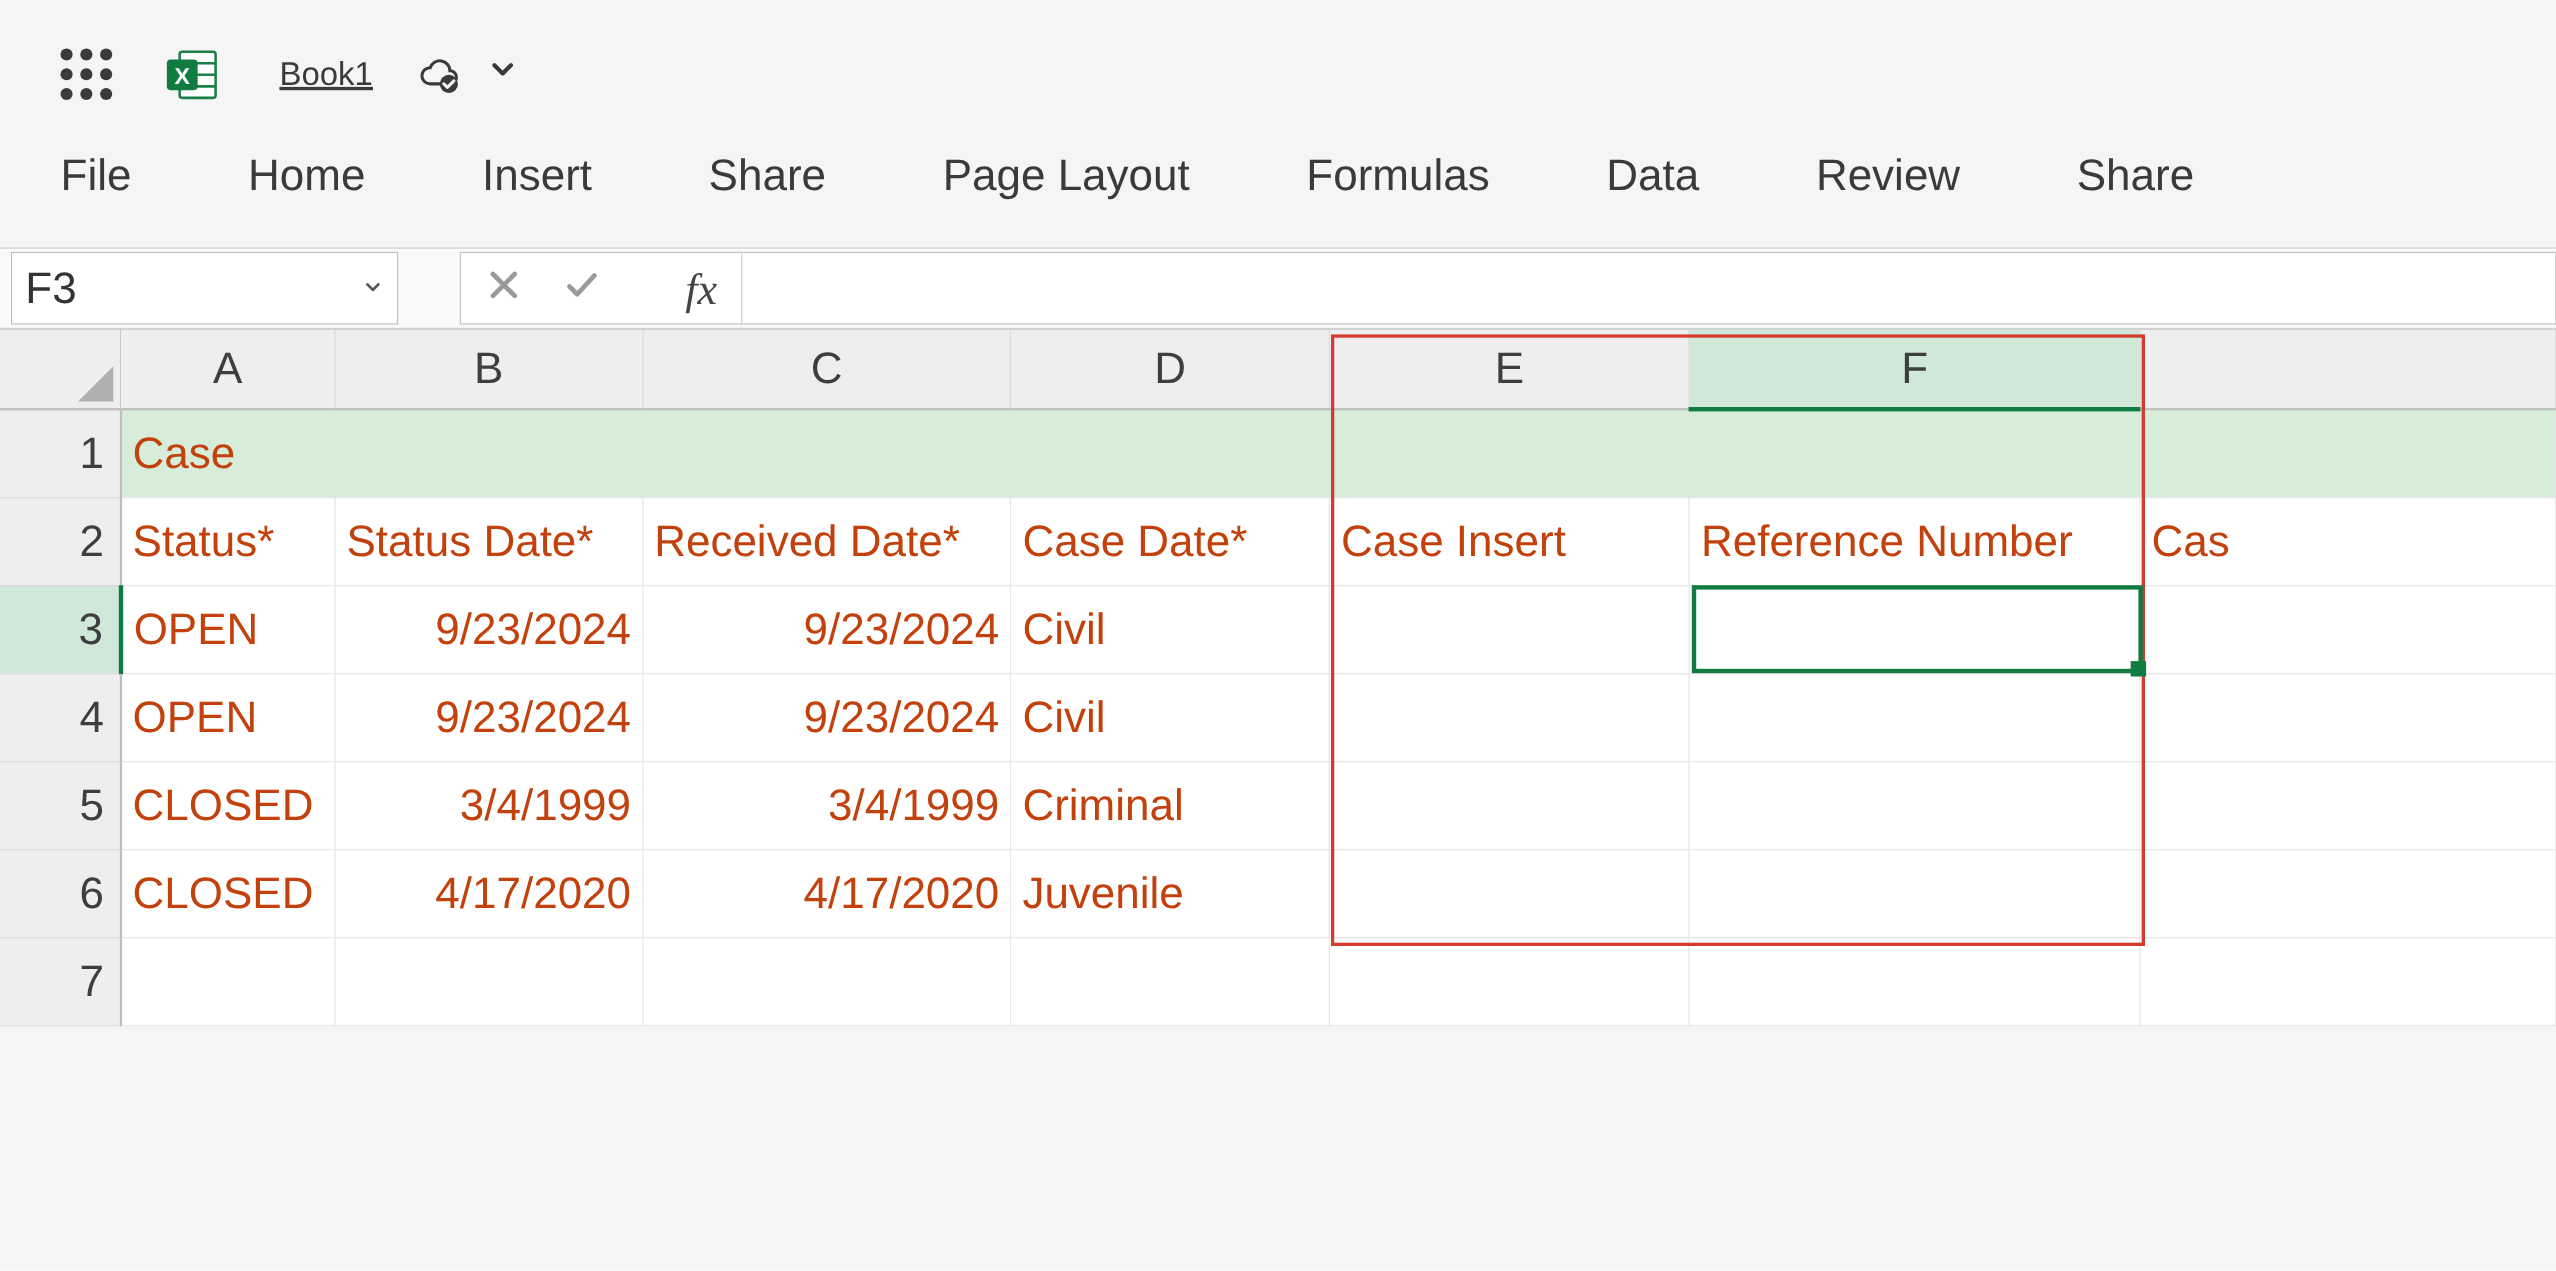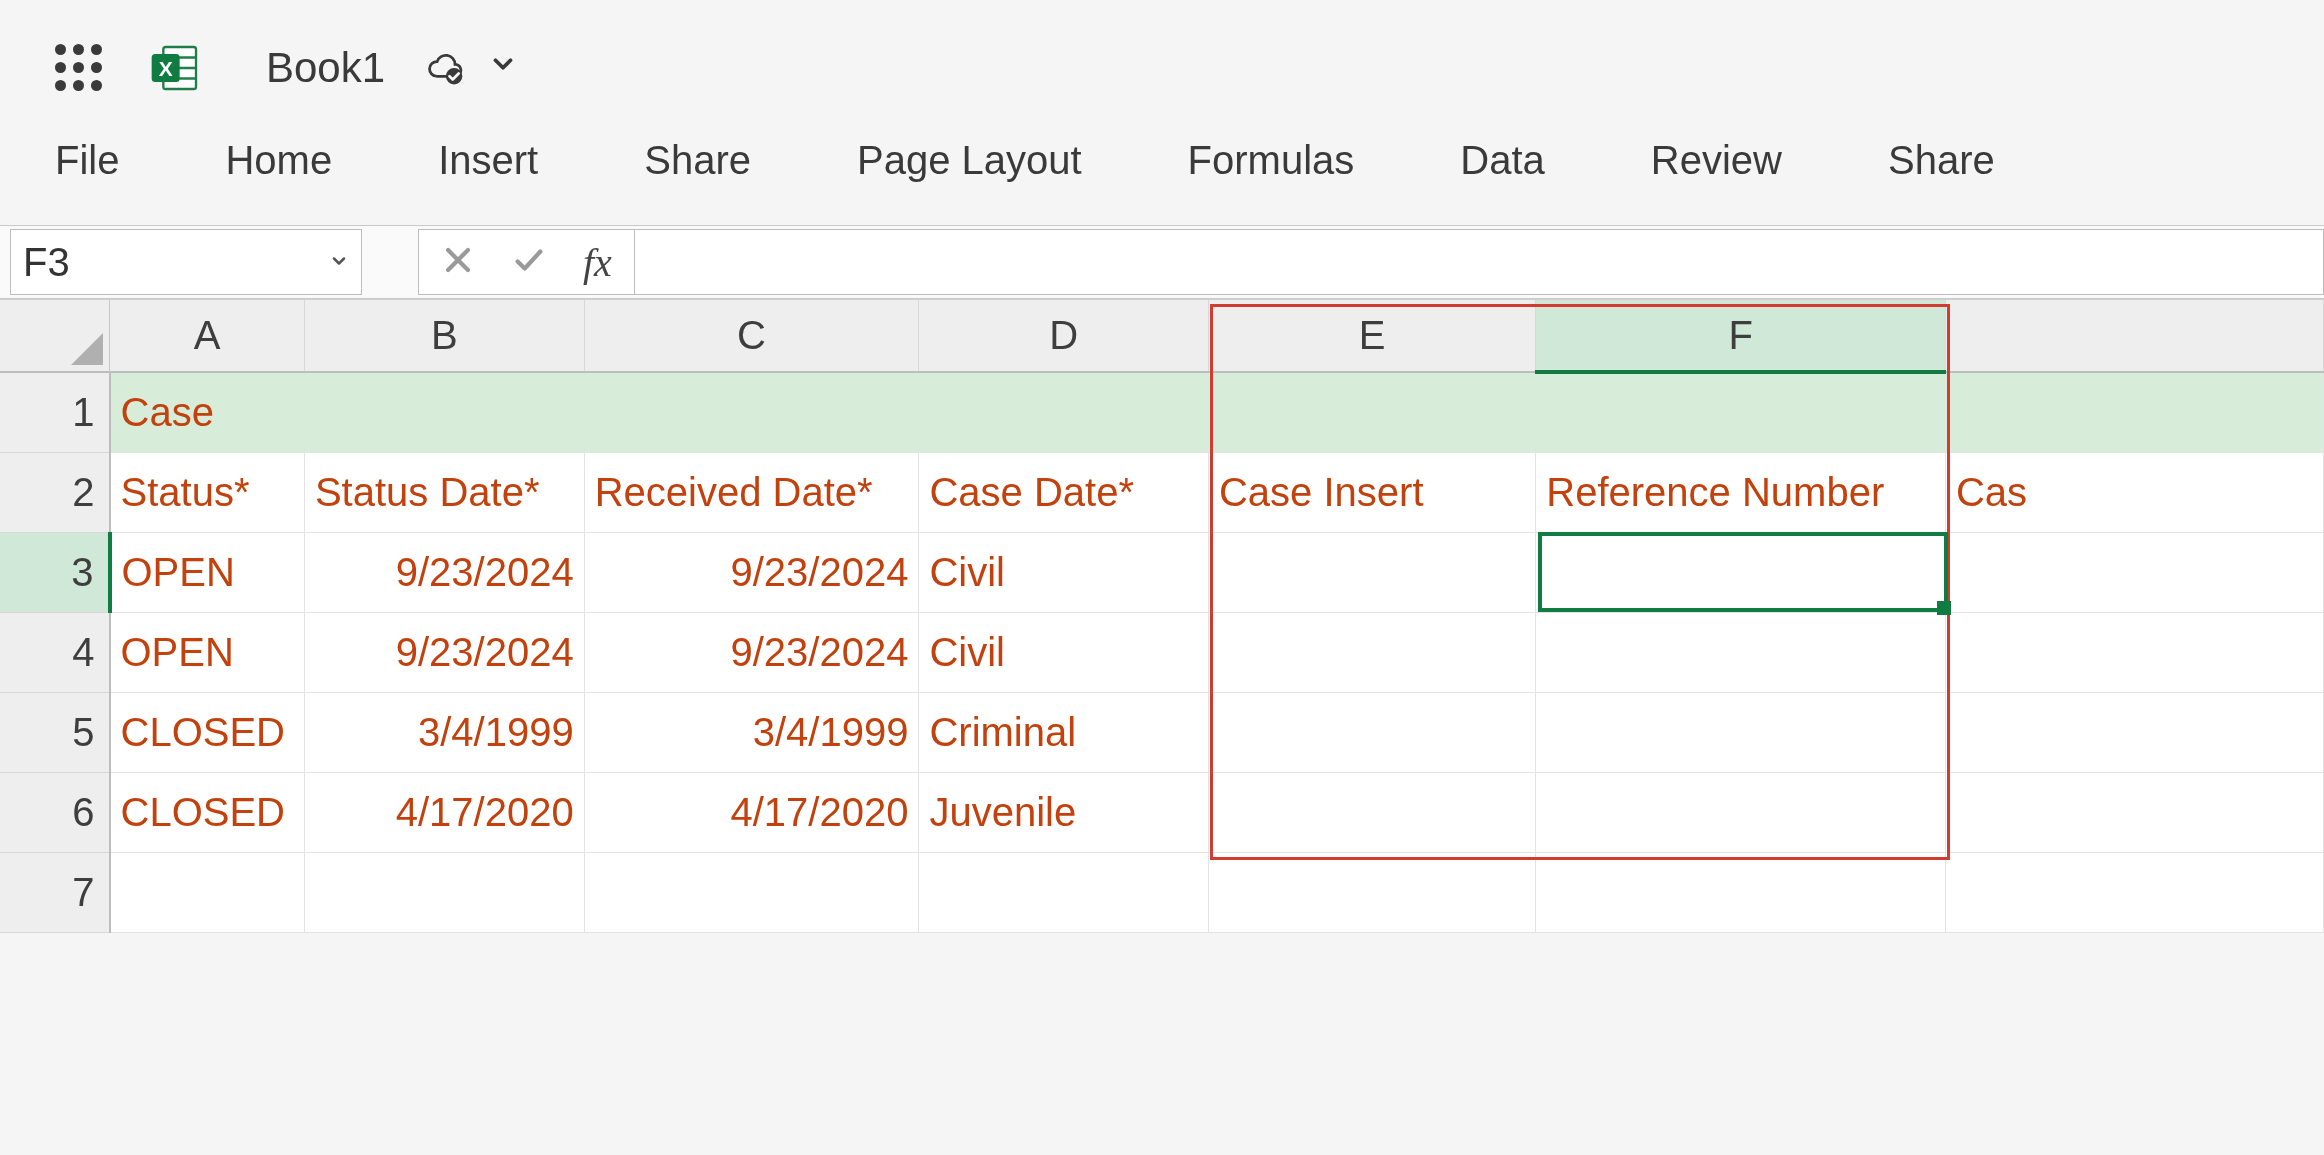--- a/index.html
+++ b/index.html
@@ -26,24 +26,25 @@
     grid-template-columns: repeat(3, 11px);
     grid-template-rows: repeat(3, 11px);
     gap: 7px;
     cursor: pointer;
   }
   .waffle span {
     width: 11px; height: 11px; background: #3a3a3a; border-radius: 50%;
   }
   .excel-icon svg { display:block; }
   .doc-title {
-    font-size: 42px;
+    font-size: 30px;
     color: #3a3a3a;
     font-weight: 400;
-    margin-left: 18px;
+    margin-left: 6px;
+    text-decoration: underline;
   }
   .cloud-badge { display:flex; align-items:center; }
   .chevron-down {
     font-size: 34px;
     color: #3a3a3a;
     cursor: pointer;
   }
   .title-right-group { display:flex; align-items:center; gap: 22px; margin-left: -8px; }
 
   
@@ -85,21 +86,21 @@
     align-items: center;
     margin: 3px 0 3px 56px;
     gap: 34px;
     color: #8a8a8a;
     font-size: 44px;
     border: 1px solid #bdbdbd;
     background:#fff;
     padding: 0 22px;
     height: calc(100% - 6px);
   }
-  .fx-group .fx { font-style: italic; color:#444; font-family: "Cambria Math", serif; font-size:40px; }
+  .fx-group .fx { font-style: italic; color:#444; font-family: "Cambria Math", serif; font-size:40px;margin-left:40px; }
   .formula-input {
     flex: 1;
     margin: 3px 0 3px 0;
     border: 1px solid #bdbdbd;
     border-left: none;
     background:#fff;
   }
 
   
   .grid-wrap {

